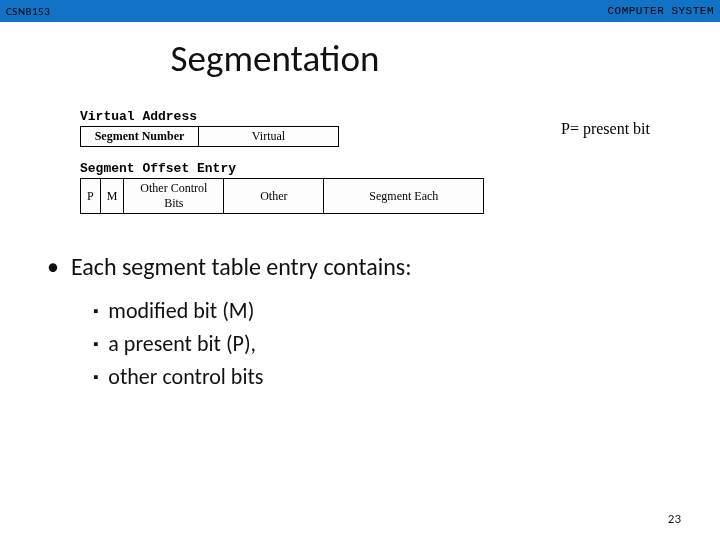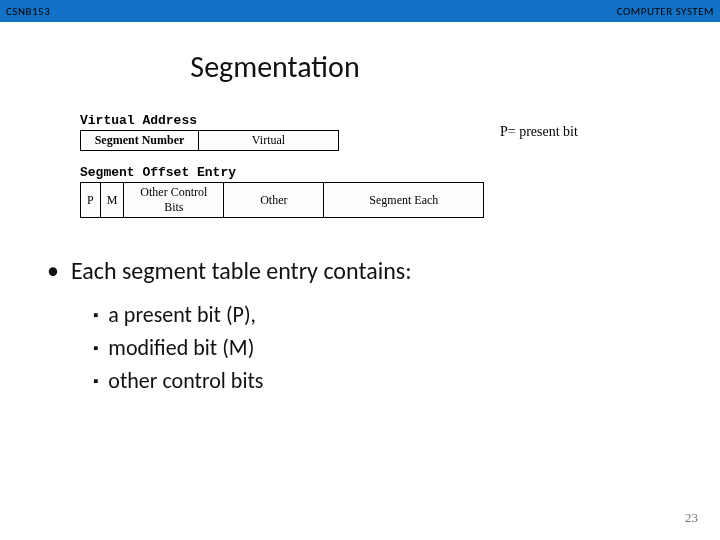--- a/index.html
+++ b/index.html
@@ -16,27 +16,27 @@
     height: 22px;
     background: #1172c6;
     display: flex;
     justify-content: space-between;
     align-items: center;
     padding: 0 6px;
     color: #000;
     font-size: 11px;
   }
   .header-left { letter-spacing: 0.5px; }
-  .header-right { letter-spacing: 0.5px; }
+  .header-right { letter-spacing: 0.5px; font-family: Liberation Mono, monospace; }
   .slide-title {
     text-align: center;
-    font-size: 30px;
+    font-size: 37px;
     font-weight: 400;
     color: #111;
-    margin-top: 26px;
+    margin-top: 14px;
     margin-bottom: 28px;
     padding-right: 170px;
   }
   .diagram-wrap {
     width: 560px;
     margin: 0 auto 38px auto;
     position: relative;
   }
   .dia-label {
     font-family: Liberation Mono, monospace;
@@ -62,26 +62,27 @@
     background: #fdfdfd;
   }
   .va-seg  { width: 118px; font-weight: bold; }
   .va-off  { width: 140px; }
   .ste-pm  { width: 18px; padding: 2px 1px; font-size: 10px; }
   .ste-ocb { width: 100px; }
   .ste-len { width: 100px; }
   .ste-base{ width: 160px; }
   .legend {
     font-family: "Times New Roman", serif;
-    font-size: 14px;
+    font-size: 16px;
     line-height: 1.3;
     position: absolute;
     top: 10px;
     right: -10px;
     width: 150px;
+    text-align: right;
   }
   .bullets {
     padding: 0 47px;
     font-size: 24px;
     color: #111;
   }
   .bullets ul.top {
     list-style: none;
     margin-bottom: 16px;
   }
@@ -100,24 +101,23 @@
   .bullets ul.sub > li::before {
     content: "▪";
     font-size: 15px;
     margin-right: 10px;
     position: relative;
     top: -2px;
   }
   .page-num {
     position: absolute;
     bottom: 14px;
-    right: 22px;
+    right: 39px;
     font-size: 13px;
-    color: #737373;
-    font-family: Liberation Serif, serif;
+    color: #0f172a;
   }
 </style>
 </head>
 <body>
 
 <div class="header-bar">
   <span class="header-left">CSNB153</span>
   <span class="header-right">COMPUTER SYSTEM</span>
 </div>
 
@@ -154,19 +154,19 @@
     </tbody>
       </table>
   </div>
 </div>
 
 <div class="bullets">
   <ul class="top">
     <li>Each segment table entry contains:</li>
   </ul>
   <ul class="sub">
+    <li>modified bit (M)</li>
     <li>a present bit (P),</li>
-    <li>modified bit (M)</li>
     <li>other control bits</li>
   </ul>
 </div>
 
 <div class="page-num">23</div>
 
 </body></html>

